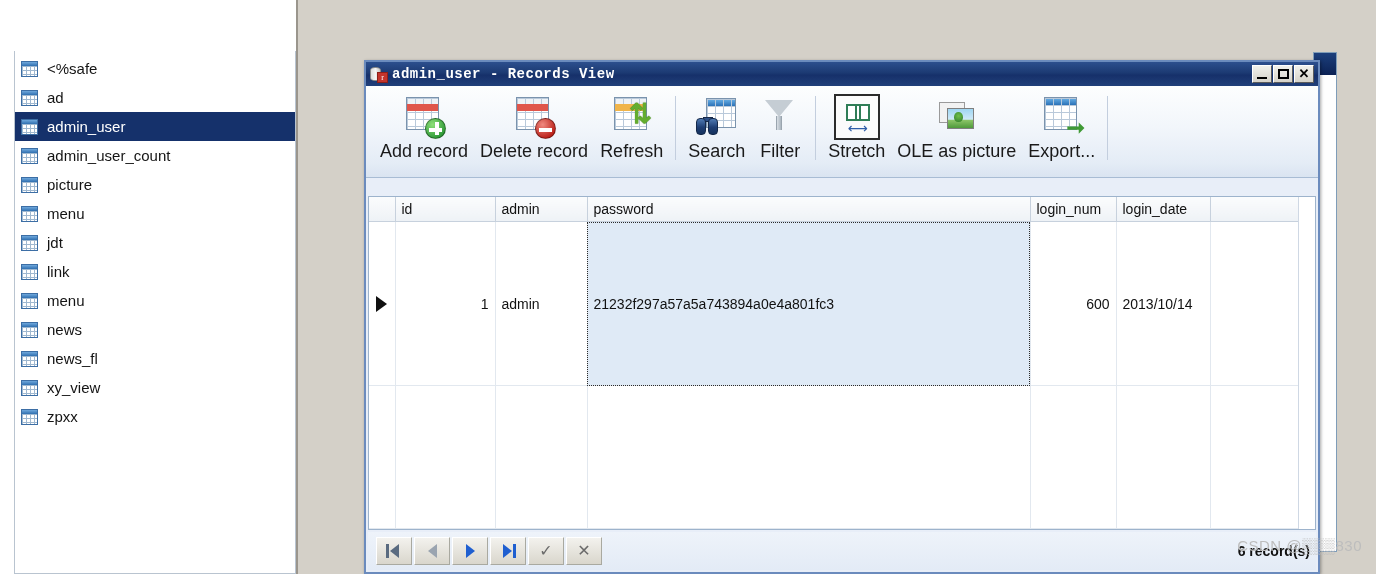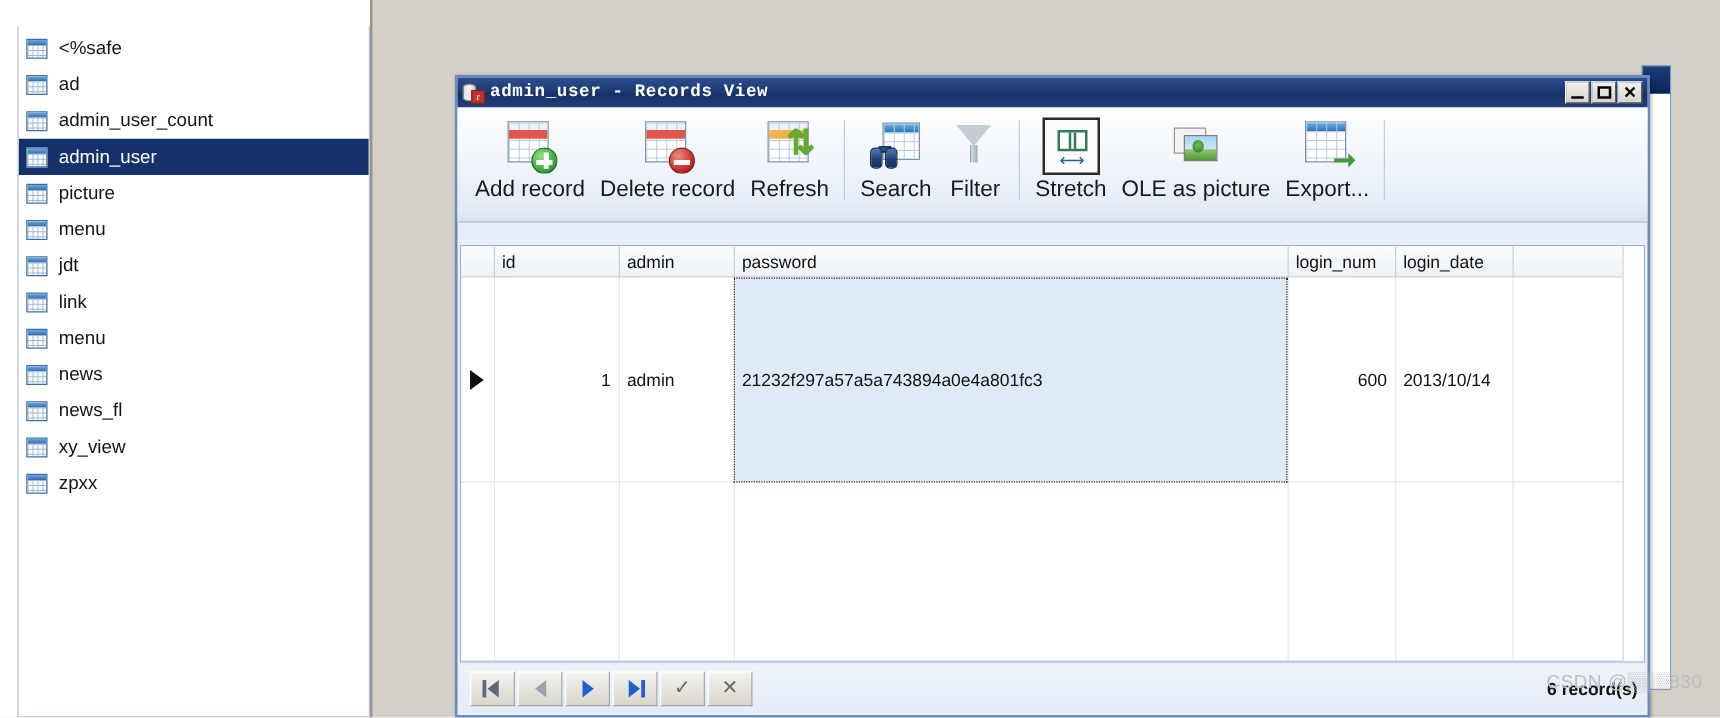--- a/index.html
+++ b/index.html
@@ -39,21 +39,21 @@
   }
   .sidebar-header-title {
     font-size: 20px;
     font-weight: bold;
     color: #1a1a1a;
     padding-left: 16px;
     letter-spacing: 0px;
   }
   .sidebar-list {
     position: absolute;
-    left: 14px; top: 21px;
+    left: 14px; top: 51px;
     width: 282px;
     bottom: 0;
     background: #ffffff;
     border-left: 1px solid #b9c4d0;
     border-right: 1px solid #b9c4d0;
     border-bottom: 1px solid #b9c4d0;
     box-sizing: border-box;
     padding-top: 3px;
     overflow: hidden;
   }
@@ -620,27 +620,27 @@
     <div class="sidebar-list">
 
       <div class="tbl-item">
         <span class="tbl-icon"></span>
         <span class="tbl-label">&lt;%safe</span>
       </div>
       <div class="tbl-item">
         <span class="tbl-icon"></span>
         <span class="tbl-label">ad</span>
       </div>
+      <div class="tbl-item selected">
+        <span class="tbl-icon"></span>
+        <span class="tbl-label">admin_user</span>
+      </div>
       <div class="tbl-item">
         <span class="tbl-icon"></span>
         <span class="tbl-label">admin_user_count</span>
-      </div>
-      <div class="tbl-item selected">
-        <span class="tbl-icon"></span>
-        <span class="tbl-label">admin_user</span>
       </div>
       <div class="tbl-item">
         <span class="tbl-icon"></span>
         <span class="tbl-label">picture</span>
       </div>
       <div class="tbl-item">
         <span class="tbl-icon"></span>
         <span class="tbl-label">menu</span>
       </div>
       <div class="tbl-item">

